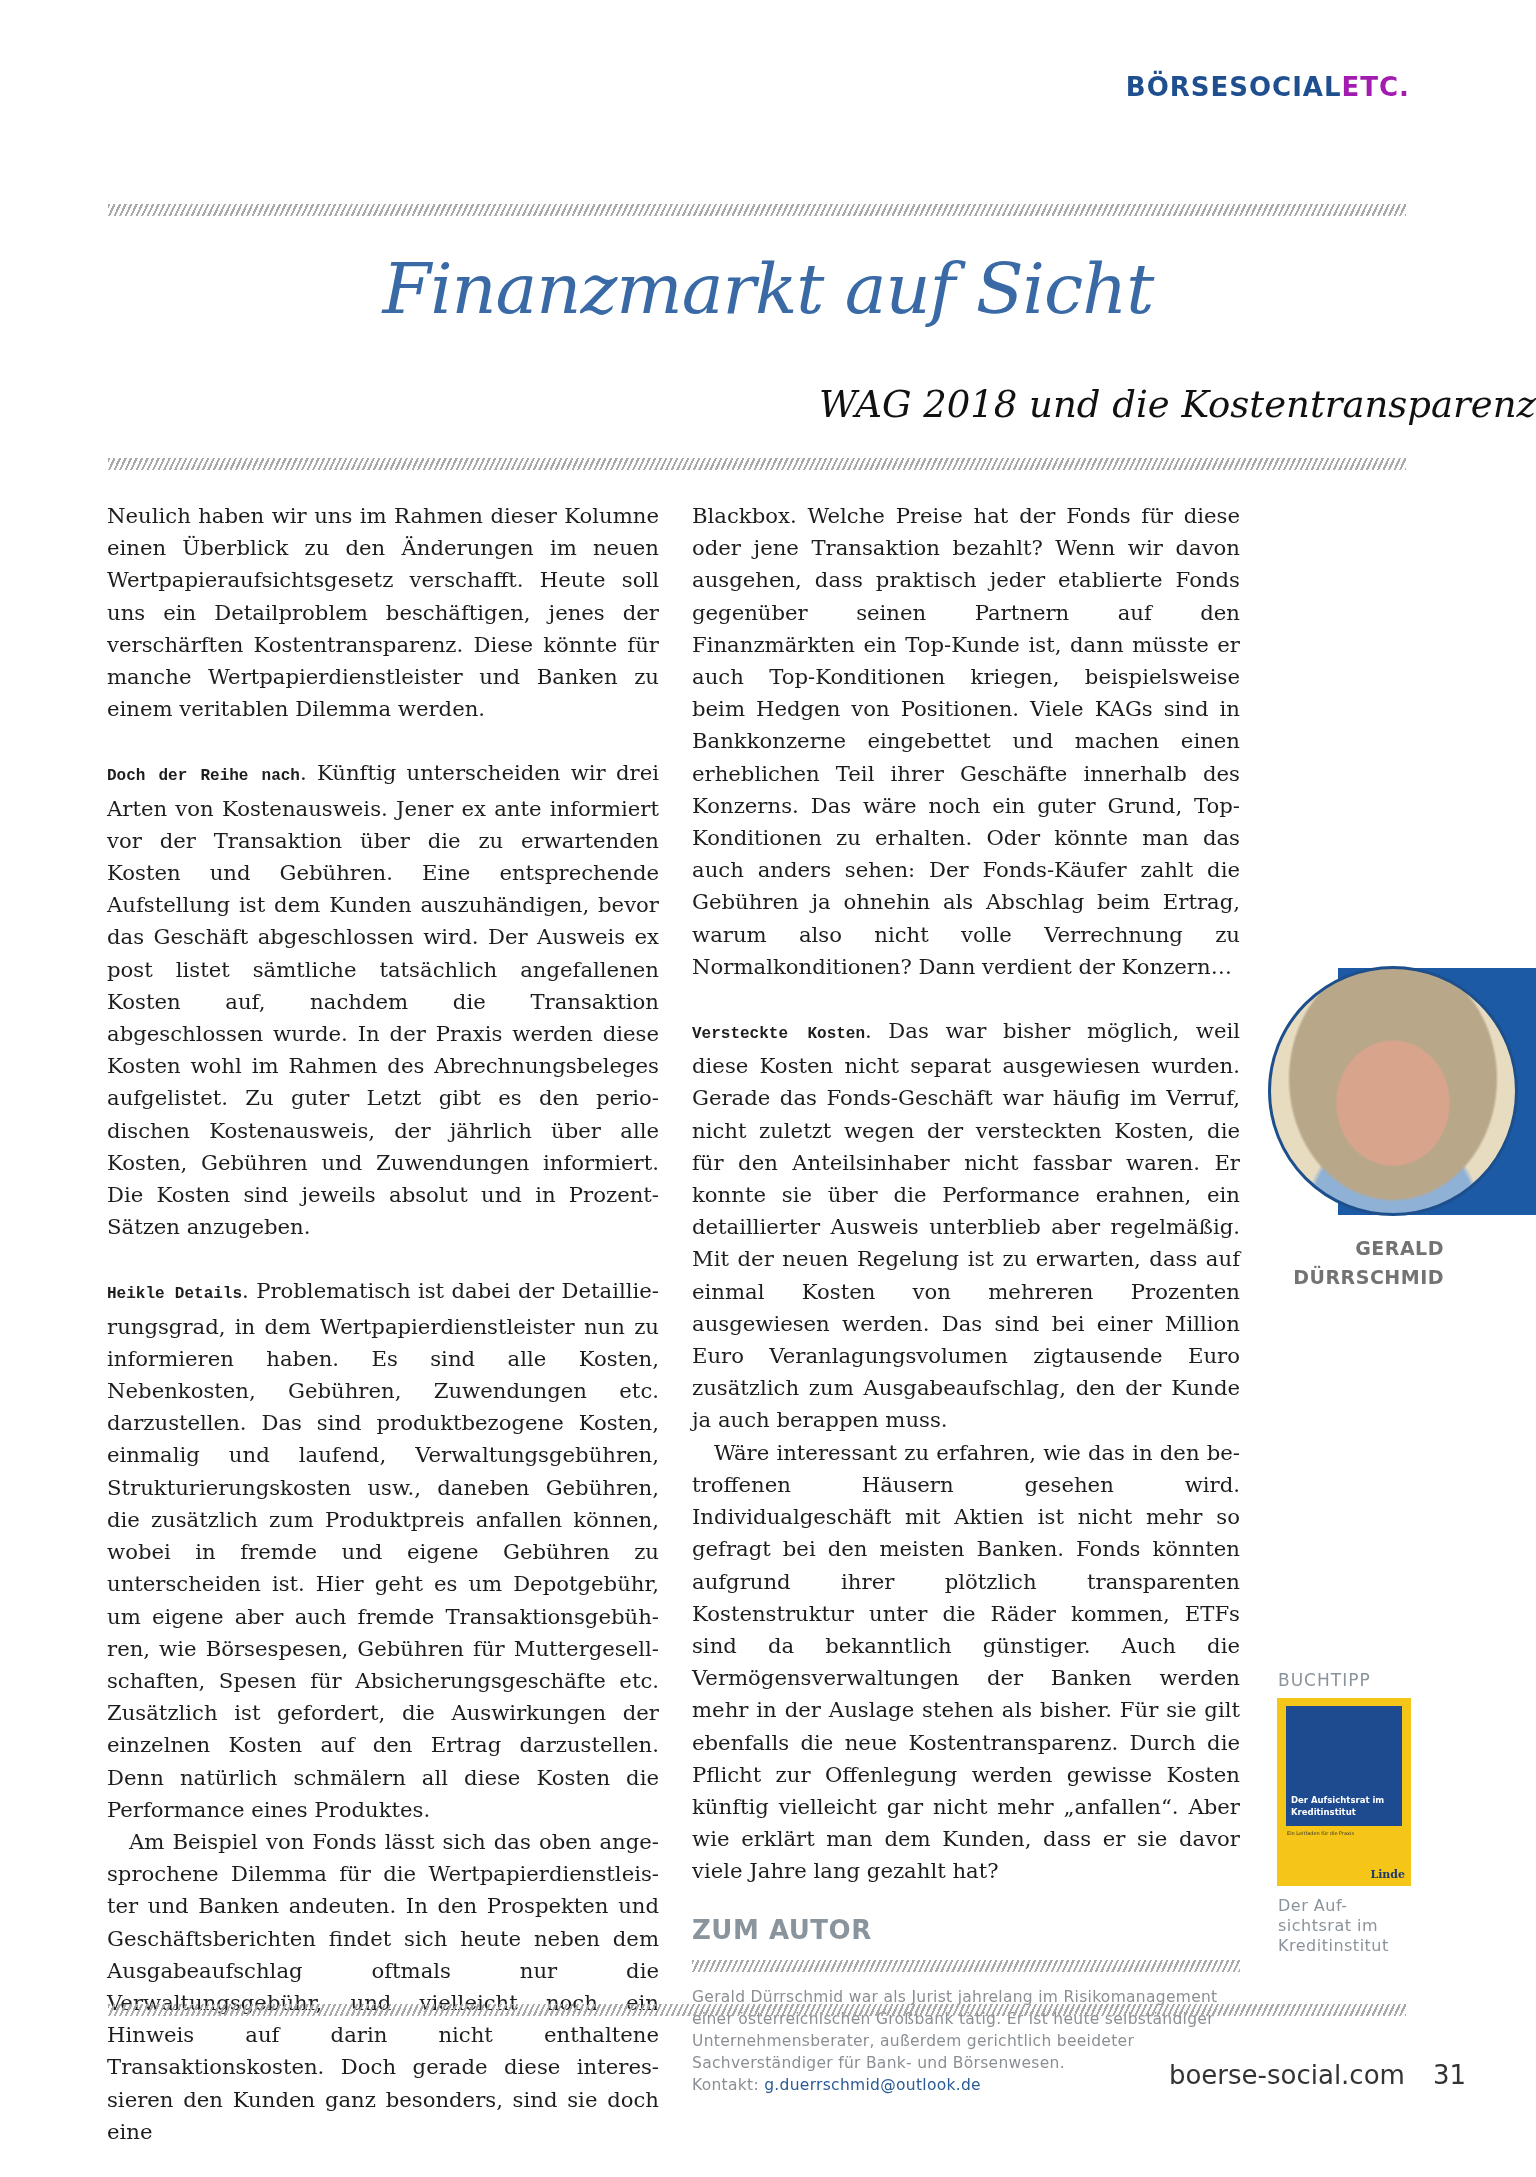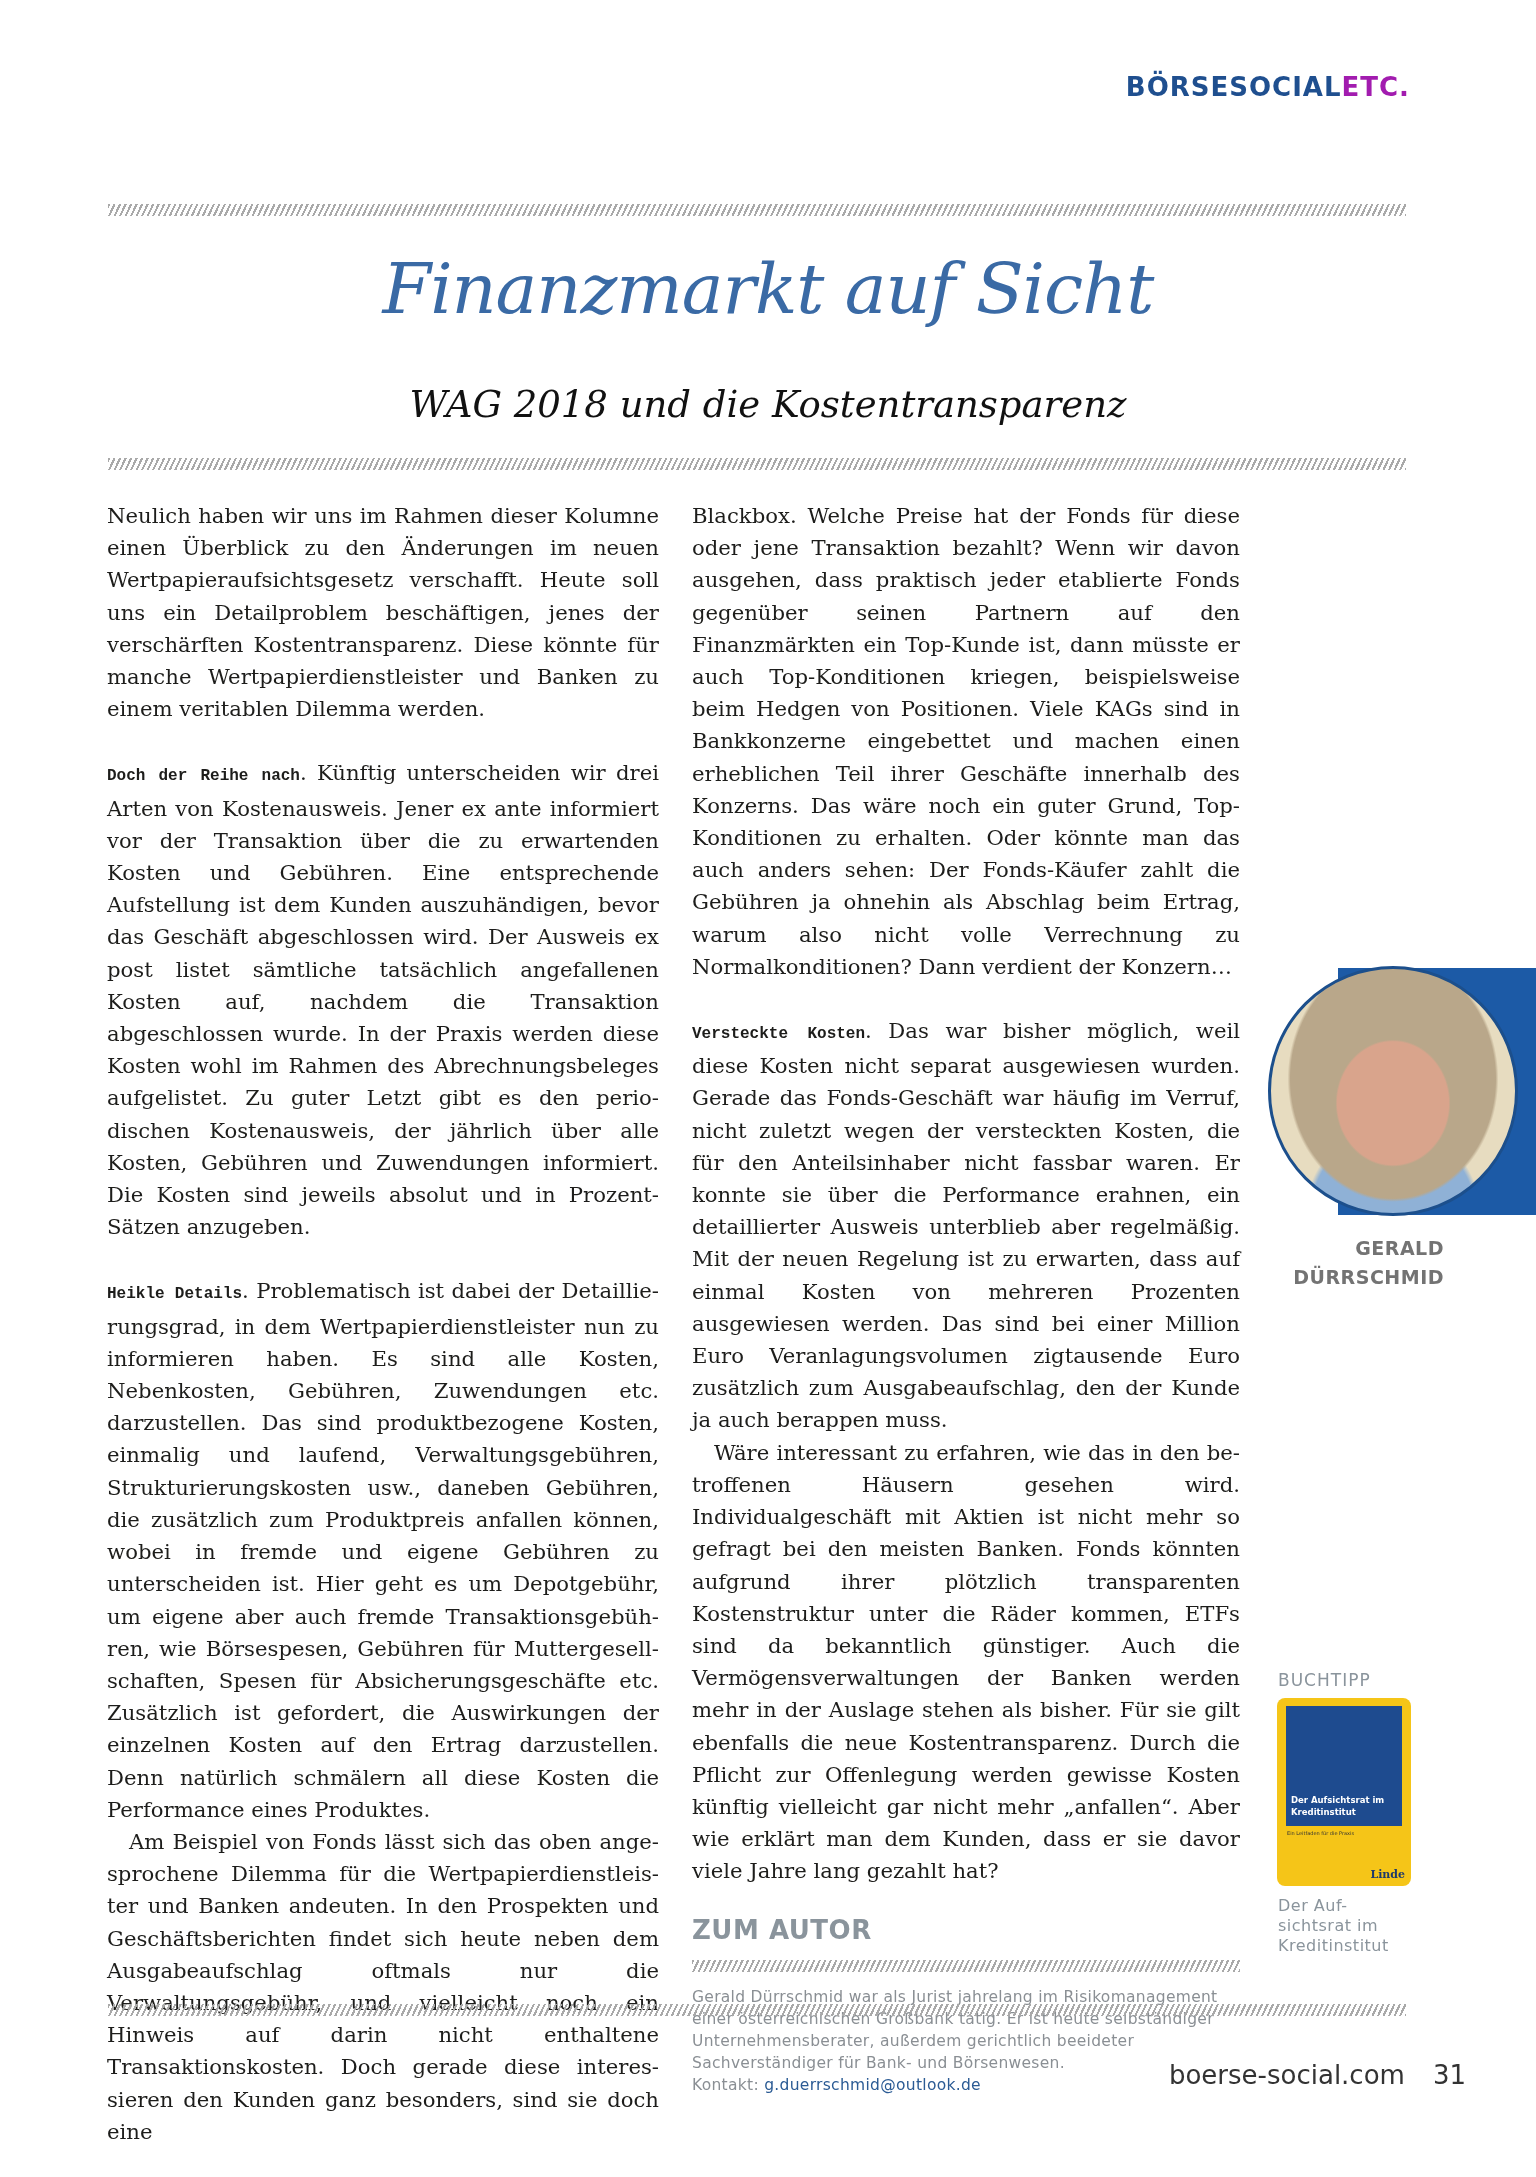--- a/index.html
+++ b/index.html
@@ -2,38 +2,38 @@
 <html><head>
 <meta charset="utf-8">
 <style>
   html, body { margin:0; padding:0; background:#ffffff; }
   body { width:1536px; height:2177px; position:relative; overflow:hidden; font-family:"DejaVu Serif", serif; color:#1d1d1b; }
   .brand { position:absolute; right:126px; top:72px; font-family:"DejaVu Sans", sans-serif; font-size:26px; letter-spacing:1px; }
   .brand .b1 { color:#1f4f8f; font-weight:bold; }
   .brand .b2 { color:#a21caf; font-weight:bold; }
   .hatch { position:absolute; height:12px; background:repeating-linear-gradient(115deg, #a9a9a9 0 2px, transparent 2px 5px); }
   .title { position:absolute; left:0; width:1536px; top:248px; text-align:center; font-family:"DejaVu Serif", serif; font-style:italic; font-weight:200; font-size:70px; color:#3a6aa5; letter-spacing:-1px; }
-  .subtitle { position:absolute; left:0; width:1536px; top:383px; text-align:center; font-family:"DejaVu Serif", serif; font-style:italic; font-size:37px; color:#111; }
+  .subtitle { position:absolute; left:0; width:1536px; top:383px; text-align:right; font-family:"DejaVu Serif", serif; font-style:italic; font-size:37px; color:#111; }
   .col { position:absolute; top:500px; width:552px; font-size:21.2px; line-height:32.2px; text-align:justify; hyphens:manual; }
   .col p { margin:0; }
   .col p.gap { margin-top:32px; }
   .col p.indent { text-indent:22px; }
   .lead { font-family:Liberation Mono, monospace; font-weight:bold; font-size:16px; }
   .autor-h { font-family:"DejaVu Sans", sans-serif; font-weight:bold; color:#8a949c; font-size:26px; margin-top:26px; letter-spacing:0.5px; }
   .bio { font-family:"DejaVu Sans", sans-serif; font-size:15.5px; line-height:22px; color:#8a8f94; text-align:left; margin-top:48px; letter-spacing:0.3px; }
   .bio .mail { color:#2b5b94; }
   .bluebox { position:absolute; left:1338px; top:968px; width:198px; height:247px; background:#1c5aa6; }
   .portrait { position:absolute; left:1268px; top:966px; width:250px; height:250px; border-radius:50%; overflow:hidden; border:3px solid #1c4f8c; box-sizing:border-box;
     background: radial-gradient(ellipse 38% 42% at 50% 55%, #d9a48c 0 60%, transparent 62%),
                 radial-gradient(ellipse 60% 70% at 50% 45%, #b9a78a 0 70%, transparent 72%),
                 radial-gradient(circle at 50% 100%, #8fb1d6 0 30%, transparent 32%),
                 #e7dcc0; }
   .author-name { position:absolute; right:92px; top:1234px; text-align:right; font-family:"DejaVu Sans", sans-serif; font-weight:bold; font-size:19px; line-height:29px; color:#737373; letter-spacing:0.5px; }
   .buchtipp-h { position:absolute; left:1278px; top:1670px; font-family:"DejaVu Sans", sans-serif; font-size:17px; color:#8a949c; letter-spacing:1px; }
-  .book { position:absolute; left:1277px; top:1698px; width:134px; height:188px; background:#f5c518;border-radius:8px; }
+  .book { position:absolute; left:1277px; top:1698px; width:134px; height:188px; background:#f5c518; }
   .book .cover { position:absolute; left:9px; top:8px; width:116px; height:120px; background:#1e4b8f; }
   .book .cover .ct { position:absolute; left:5px; bottom:8px; color:#fff; font-family:"DejaVu Sans", sans-serif; font-weight:bold; font-size:8.5px; line-height:12px; }
   .book .sub { position:absolute; left:10px; top:132px; font-family:"DejaVu Sans", sans-serif; font-size:5px; color:#333; }
   .book .pub { position:absolute; right:6px; bottom:5px; font-family:"DejaVu Serif", serif; font-size:11px; color:#1e3a6b; font-weight:bold; }
   .book-caption { position:absolute; left:1278px; top:1896px; font-family:"DejaVu Sans", sans-serif; font-size:16px; line-height:20px; color:#8a949c; letter-spacing:0.5px; }
   .footer { position:absolute; right:70px; top:2060px; font-family:"DejaVu Sans", sans-serif; font-size:26px; color:#333; }
   .footer .pn { margin-left:28px; }
 </style>
 </head>
 <body>

